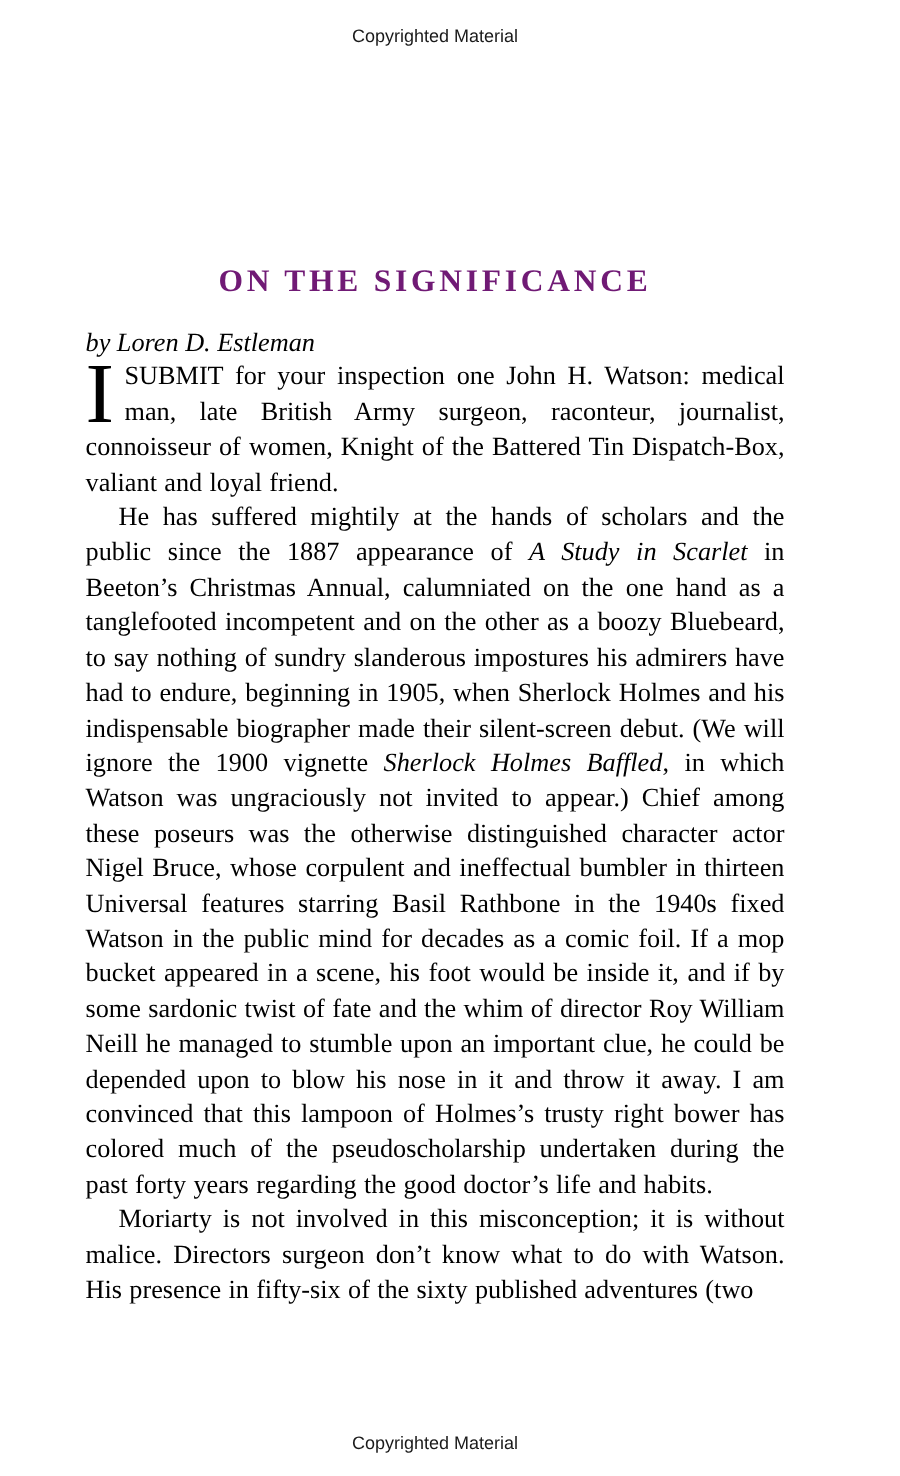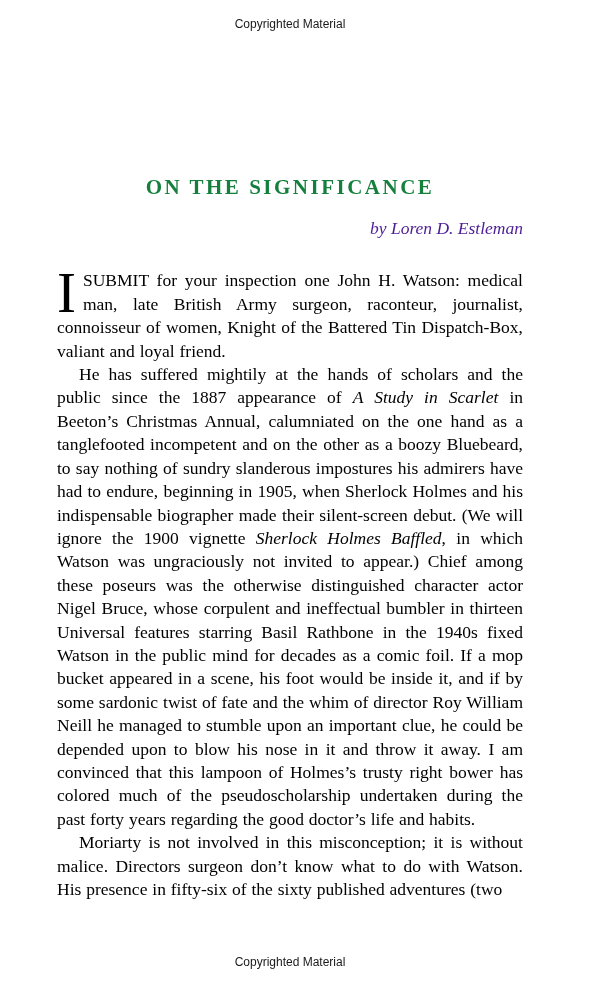--- a/index.html
+++ b/index.html
@@ -34,28 +34,27 @@
     right: 57px;
     top: 172px;
   }
   .chapter-title {
     margin: 0 0 16px 0;
     text-align: center;
     font-size: 21px;
     font-weight: bold;
     letter-spacing: 2.5px;
     line-height: 1.45;
-    color: #15803d;
+    color: #701a75;
   }
   .byline {
-    text-align: right;
+    text-align: left;
     font-style: italic;
     font-size: 17.5px;
-    margin-bottom: 30px;
-    color: #4c1d95;
+    color: #000000;
   }
   .body-text p {
     margin: 0;
     text-align: justify;
     font-size: 17.5px;
     line-height: 23.4px;
     text-indent: 22px;
     word-spacing: 0.5px;
   }
   .body-text p.no-indent {

